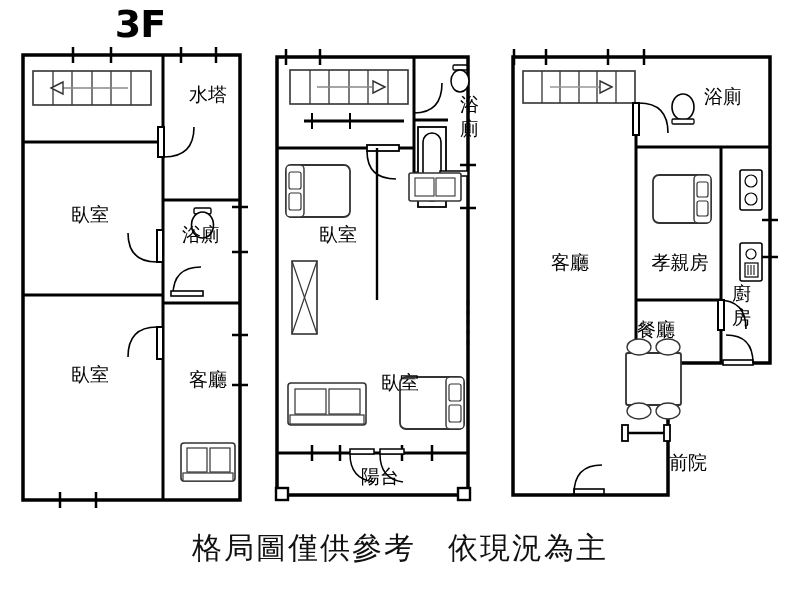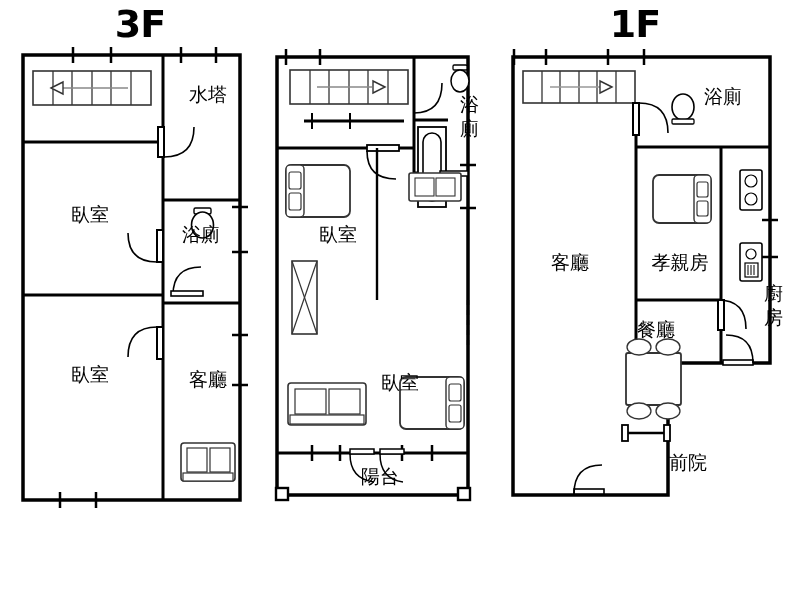--- a/index.html
+++ b/index.html
@@ -45,21 +45,20 @@
     text-anchor: middle;
     dominant-baseline: middle;
   }
 </style>
 </head>
 <body>
 
 <div id="root">
 
   <div class="floor-title" style="left:60px; top:2px; width:160px;">3F</div>
-  <div class="floor-title" style="left:555px; top:2px; width:160px;">1F</div>
 
   <div class="plan" style="left:18px; top:45px;">
     <svg width="250" height="465" viewBox="0 0 250 465">
       <g fill="none" stroke="#000" stroke-width="3.5">
         <path d="M5,10 L222,10 L222,455 L5,455 Z"></path>
       </g>
 
       <g fill="none" stroke="#000" stroke-width="3">
         <line x1="145" y1="10" x2="145" y2="455"></line>
         <line x1="5" y1="97" x2="145" y2="97"></line>
@@ -364,19 +363,20 @@
         <path d="M66,449 Q66,420 94,420" fill="none" stroke="#000" stroke-width="1.6"></path>
       </g>
 
       <text class="rm-label" x="215" y="52">浴廁</text>
       <text class="rm-label" x="172" y="218">孝親房</text>
       <text class="rm-label" x="62" y="218">客廳</text>
       <text class="rm-label" x="148" y="285">餐廳</text>
       <text class="rm-label" x="180" y="418">前院</text>
     </svg>
 
-    <div style="position:absolute; left:224px; top:236px; width:22px; font-size:19px; line-height:24px; color:#000; font-family:'DejaVu Sans','Liberation Sans',sans-serif;margin-left:32px;">
+    <div style="position:absolute; left:224px; top:236px; width:22px; font-size:19px; line-height:24px; color:#000; font-family:'DejaVu Sans','Liberation Sans',sans-serif;">
       <span>廚房</span>
     </div>
   </div>
 
+  <div class="caption">格局圖僅供參考　依現況為主</div>
 
 </div>
 
 </body></html>

